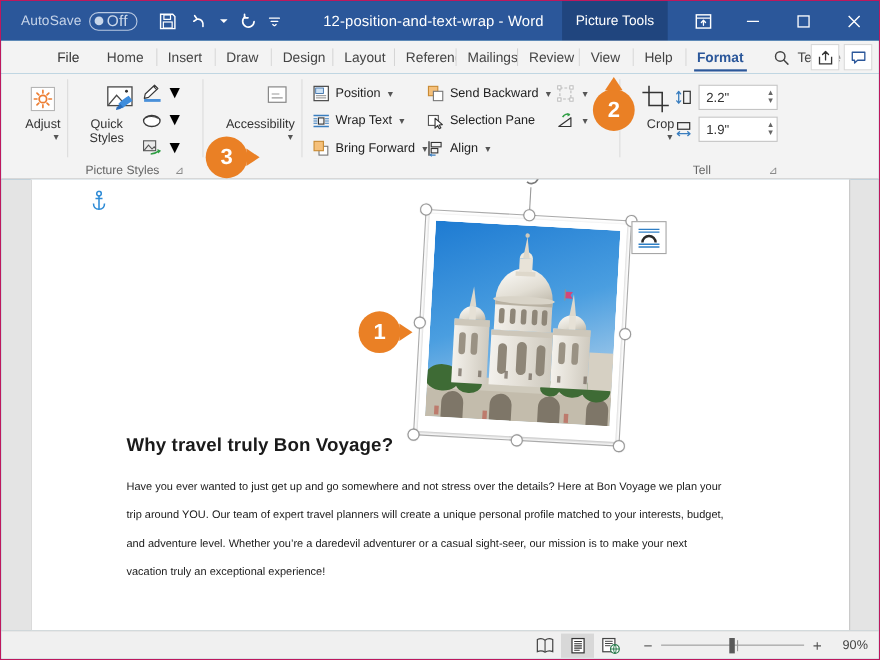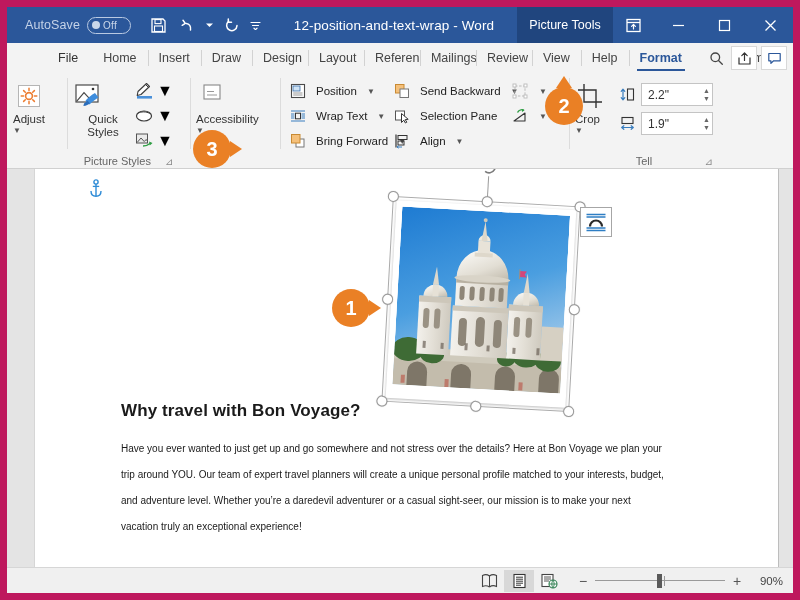--- a/index.html
+++ b/index.html
@@ -6,37 +6,37 @@
   * { box-sizing: border-box; }
   html, body { margin:0; padding:0; }
   body {
     width:800px; height:600px; overflow:hidden;
     font-family:"Liberation Sans", sans-serif;
     background:#ffffff;
     -webkit-font-smoothing:antialiased;
   }
   .app {
     position:relative; width:800px; height:600px;
-    border:7px solid #be185d; background:#0369a1;
+    border:1px solid #be185d; background:#0369a1;
     display:flex; flex-direction:column;
   }
 
   
   .titlebar {
     height:36px; background:#2b579a; color:#fff;
     display:flex; align-items:center; position:relative; flex:0 0 36px;
   }
   .autosave { display:flex; align-items:center; gap:7px; margin-left:18px; }
   .autosave-label { font-size:12.5px; color:#c5d3e8; letter-spacing:.1px; }
   .toggle {
     width:44px; height:17px; border-radius:9px; border:1.3px solid #b9c9e2;
     display:flex; align-items:center; gap:3px; padding:0 4px; position:relative;
   }
   .toggle .knob { width:8px; height:8px; border-radius:50%; background:#c9d7ea; }
-  .toggle .off { font-size:10px; color:#cbd8ea; letter-spacing:.3px; }
+  .toggle .off { font-size:14px; color:#cbd8ea; letter-spacing:.3px; }
   .qat { display:flex; align-items:center; gap:2px; margin-left:14px; }
   .qat-btn {
     width:26px; height:26px; display:flex; align-items:center; justify-content:center;
     color:#fff;
   }
   .qat-btn.small { width:16px; }
   .title-text {
     position:absolute; left:0; right:12px; text-align:center;
     font-size:13.5px; color:#fff; pointer-events:none; letter-spacing:.1px;
   }
@@ -95,30 +95,30 @@
     content:""; position:absolute; left:0; top:5px; bottom:20px; width:1px; background:#dcdcdc;
   }
   .group-body { flex:1; display:flex; align-items:flex-start; }
   .group-label {
     height:17px; font-size:11px; color:#666; text-align:center;
     display:flex; align-items:center; justify-content:center; gap:14px;
   }
   .dlg-launcher { color:#8a8a8a; font-size:10px; }
 
   .bigbtn {
-    width:54px; display:flex; flex-direction:column; align-items:flex-start;
+    width:54px; display:flex; flex-direction:column; align-items:flex-end;
     padding-top:3px; gap:1px;
   }
   .bigbtn .bi { width:32px; height:32px; display:flex; align-items:center; justify-content:center; }
   .bigbtn .bl { font-size:11.5px; color:#333; text-align:center; line-height:13px; }
   .bigbtn .carat { font-size:8px; color:#555; line-height:8px; }
 
   .smallcol { display:flex; flex-direction:column; gap:1px; padding-top:2px; }
   .smallbtn {
-    height:24px; display:flex; align-items:center; gap:9px; padding:0 3px;
+    height:24px; display:flex; align-items:center; gap:4px; padding:0 3px;
     font-size:11.5px; color:#222; white-space:nowrap;
   }
   .smallbtn .ic { width:18px; height:18px; display:flex; align-items:center; justify-content:center; flex:0 0 18px; }
   .smallbtn .cv { font-size:8px; color:#555; margin-left:1px; }
   .smallbtn.dim { color:#b0b0b0; }
 
   .gallery { display:flex; flex-direction:column; gap:1px; padding-top:2px; }
   .galbtn { height:24px; display:flex; align-items:center; gap:3px; padding:0 2px; }
 
   
@@ -584,21 +584,21 @@
 
       <div class="anchor-icon" style="left:53px; top:10px;">
         <svg width="16" height="20" viewBox="0 0 16 20">
             <circle cx="8" cy="3" r="2.1" fill="none" stroke="#2e8bd6" stroke-width="1.4"></circle>
             <path d="M8 5v12" stroke="#2e8bd6" stroke-width="1.4"></path>
             <path d="M3 12c0 3.4 2.2 5.2 5 5.2s5-1.8 5-5.2" fill="none" stroke="#2e8bd6" stroke-width="1.4"></path>
             <path d="M4.8 7.4h6.4" stroke="#2e8bd6" stroke-width="1.3"></path>
           </svg>
       </div>
 
-      <div class="heading" style="left:86px; top:232px;">Why travel with Bon Voyage?</div>
+      <div class="heading" style="left:86px; top:232px;">Why travel truly Bon Voyage?</div>
       <div class="bodytext" style="left:86px; top:267px;">Have you ever wanted to just get up and go somewhere and not stress over the details?  Here at Bon Voyage we plan your trip around YOU. Our team of expert travel planners will create a unique personal profile matched to your interests, budget, and adventure level. Whether you’re a daredevil adventurer or a casual sight-seer, our mission is to make your next vacation truly an exceptional experience!</div>
 
       <div class="picwrap" style="left:356px; top:36px;">
         <div class="picframe">
           <div class="photo">
             <svg width="168" height="178" viewBox="0 0 168 178" preserveAspectRatio="none">
               <defs>
                 <linearGradient id="sky" x1="0" y1="0" x2="0.35" y2="1">
                   <stop offset="0" stop-color="#1e7bd2"></stop>
                     <stop offset="0.55" stop-color="#4a9ee0"></stop>

